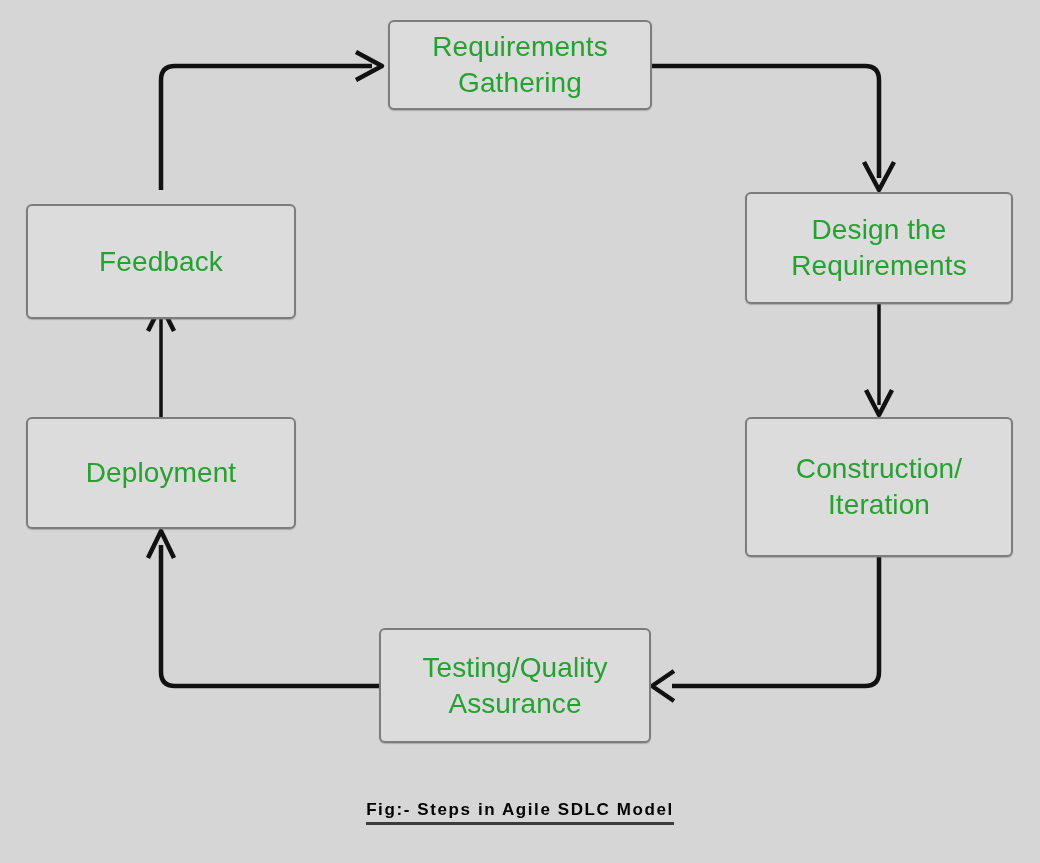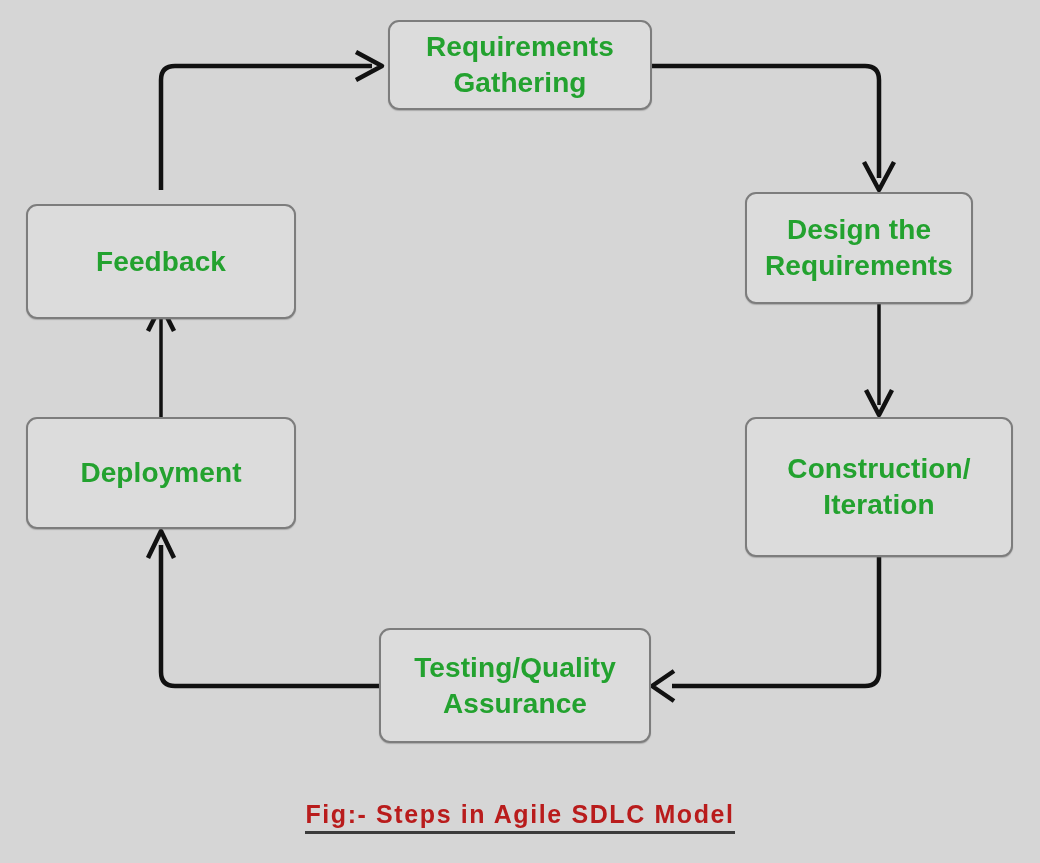--- a/index.html
+++ b/index.html
@@ -26,53 +26,53 @@
     top: 0;
     width: 1040px;
     height: 863px;
     pointer-events: none;
   }
   .node {
     position: absolute;
     box-sizing: border-box;
     background: #dcdcdc;
     border: 2px solid #7d7d7d;
-    border-radius: 11px;
+    border-radius: 6px;
     display: flex;
     align-items: center;
     justify-content: center;
     text-align: center;
     color: #23a22f;
     font-size: 28px;
     line-height: 1.28;
-    font-weight: 700;
+    font-weight: 400;
     letter-spacing: 0.1px;
     box-shadow: 0 1px 1px rgba(120,120,120,0.45);
   }
   .node .label {
     display: block;
     padding: 0 10px;
     white-space: pre-line;
   }
   
   #node-requirements { left: 388px; top: 20px;  width: 264px; height: 90px; }
-  #node-design       { left: 745px; top: 192px; width: 228px; height: 112px; }
+  #node-design       { left: 745px; top: 192px; width: 268px; height: 112px; }
   #node-construction { left: 745px; top: 417px; width: 268px; height: 140px; }
   #node-testing      { left: 379px; top: 628px; width: 272px; height: 115px; }
   #node-deployment   { left: 26px;  top: 417px; width: 270px; height: 112px; }
   #node-feedback     { left: 26px;  top: 204px; width: 270px; height: 115px; }
 
   #caption {
     position: absolute;
     left: 0;
     top: 800px;
     width: 1040px;
     text-align: center;
-    color: #b91c1c;
-    font-size: 25px;
+    color: #000000;
+    font-size: 17px;
     font-weight: bold;
     letter-spacing: 1.6px;
   }
   #caption .caption-text {
     border-bottom: 3px solid #3b3b3b;
     padding-bottom: 3px;
   }
 </style>
 </head>
 <body>

